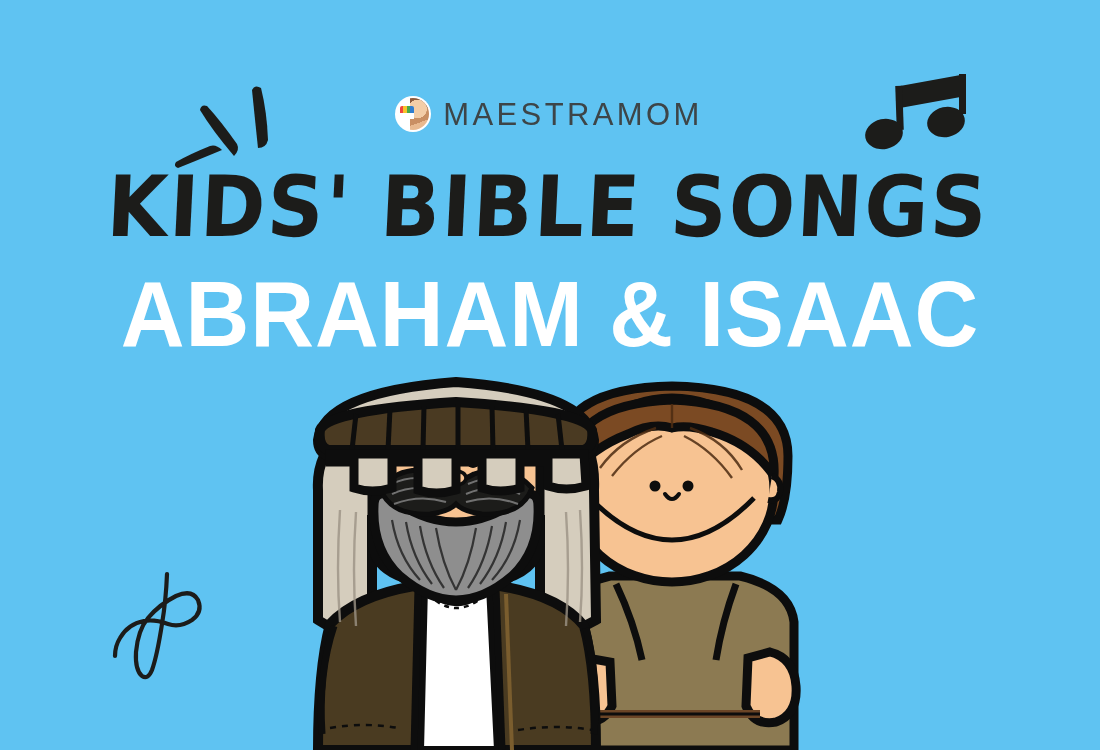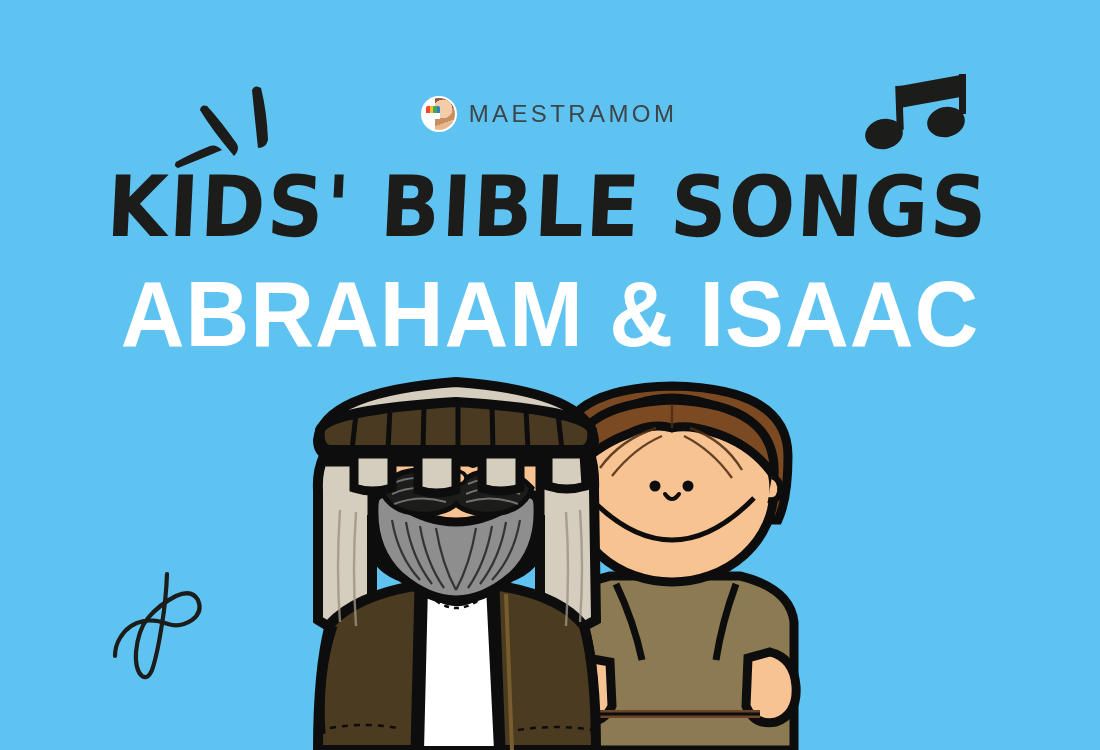--- a/index.html
+++ b/index.html
@@ -57,21 +57,21 @@
   }
   #brand-avatar .av-tile::after {
     content: "";
     position: absolute;
     left: 0; bottom: 0;
     width: 100%; height: 46%;
     background: #ffffff;
   }
   #brand-name {
     color: #3d4548;
-    font-size: 24px;
+    font-size: 31px;
     font-weight: 300;
     letter-spacing: 3.4px;
     white-space: nowrap;
     line-height: 1;
   }
 
   
   #series-title {
     position: absolute;
     top: 165px;

